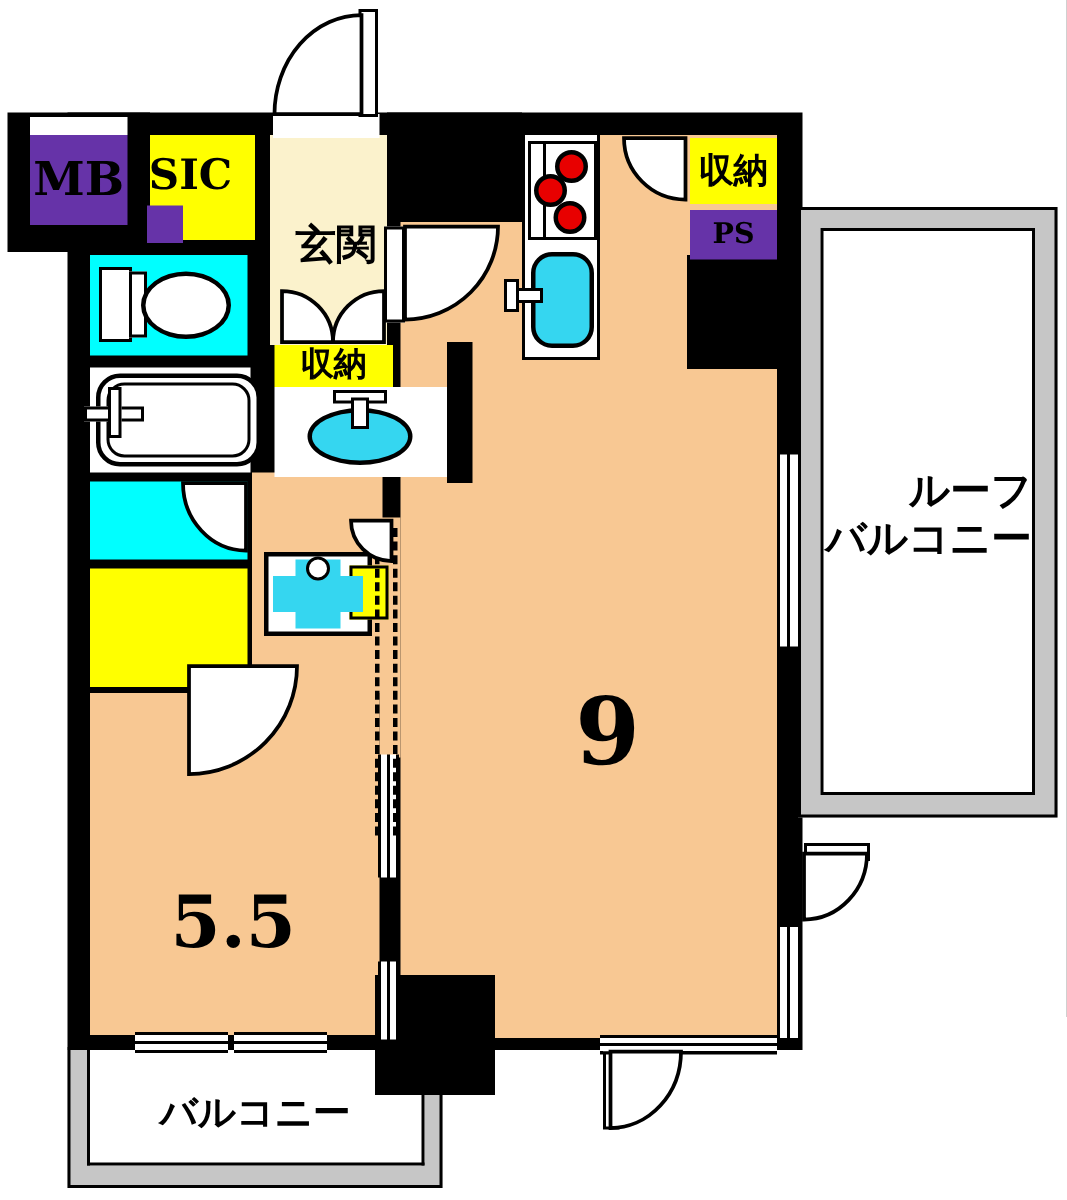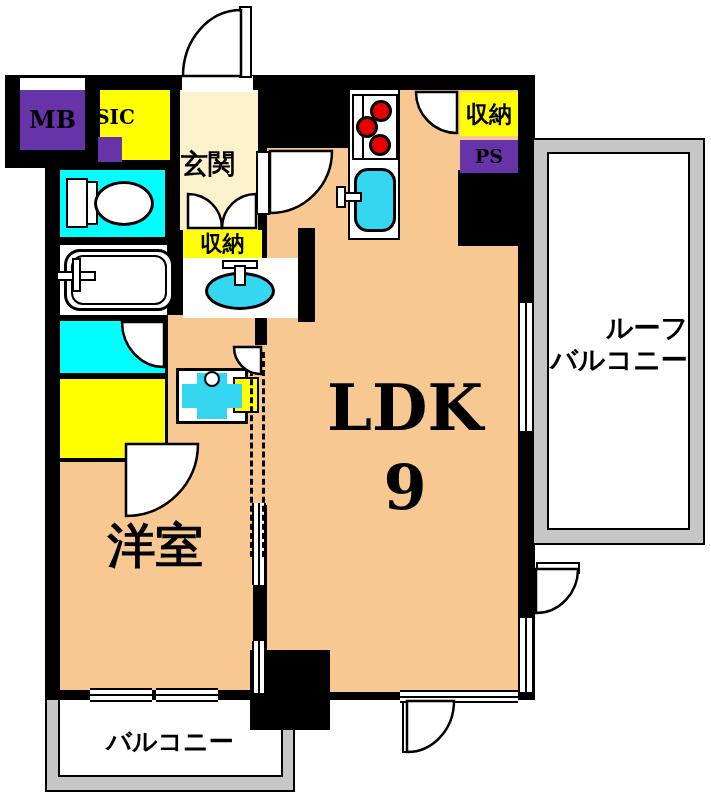--- a/index.html
+++ b/index.html
@@ -121,24 +121,23 @@
     <path d="M 188 228 L 188 194 A 34 34 0 0 1 222 228 Z" fill="#fff" stroke="#000" stroke-width="2.5"></path>
     <path d="M 256 228 L 256 194 A 34 34 0 0 0 222 228 Z" fill="#fff" stroke="#000" stroke-width="2.5"></path>
     <path d="M 457 92 L 416 92 A 41 41 0 0 0 457 133 Z" fill="#fff" stroke="#000" stroke-width="2.5"></path>
     <path d="M 164 322 L 164 367 A 42 45 0 0 1 122 322 Z" fill="#fff" stroke="#000" stroke-width="2.5"></path>
     <path d="M 261 347 L 261 374 A 27 27 0 0 1 234 347 Z" fill="#fff" stroke="#000" stroke-width="2.5"></path>
     <path d="M 126 444 L 198 444 A 72 72 0 0 1 126 516 Z" fill="#fff" stroke="#000" stroke-width="2.5"></path>
     <path d="M 407 701 L 407 752 A 47 51 0 0 0 454 701 Z" fill="#fff" stroke="#000" stroke-width="2.5"></path>
     <path d="M 536 569 L 578 569 A 42 44 0 0 1 536 613 Z" fill="#fff" stroke="#000" stroke-width="2.5"></path>
   </svg>
 
-  <div class="abs lbl z6" style="left:20px;top:90px;width:65px;height:60px;font-size:24px;">MB</div>
-  <div class="abs lbl z6" style="left:88px;top:92px;width:54px;height:50px;font-size:20px;">SIC</div>
-  <div class="abs lbl z6" style="left:172px;top:148px;width:72px;height:32px;font-size:27px;">玄関</div>
+  <div class="abs lbl z6" style="left:20px;top:90px;width:65px;height:60px;font-size:31px;">MB</div>
+  <div class="abs lbl z6" style="left:100px;top:92px;width:54px;height:50px;font-size:28px;">SIC</div>
+  <div class="abs lbl z6" style="left:188px;top:148px;width:72px;height:32px;font-size:27px;">玄関</div>
   <div class="abs lbl z6" style="left:183px;top:230px;width:79px;height:28px;font-size:22px;">収納</div>
-  <div class="abs lbl z6" style="left:300px;top:366px;width:210px;height:84px;font-size:64px;">LDK</div>
   <div class="abs lbl z6" style="left:300px;top:448px;width:210px;height:80px;font-size:62px;">9</div>
-  <div class="abs lbl z6" style="left:68px;top:515px;width:175px;height:60px;font-size:48px;">洋室</div>
+  <div class="abs lbl z6" style="left:68px;top:585px;width:175px;height:60px;font-size:48px;">5.5</div>
   <div class="abs lbl z6" style="left:568px;top:312px;width:158px;height:32px;font-size:27px;">ルーフ</div>
   <div class="abs lbl z6" style="left:531px;top:344px;width:176px;height:32px;font-size:27px;">バルコニー</div>
   <div class="abs lbl z6" style="left:80px;top:726px;width:180px;height:32px;font-size:25px;">バルコニー</div>
 
 </div>
 
 </body></html>

